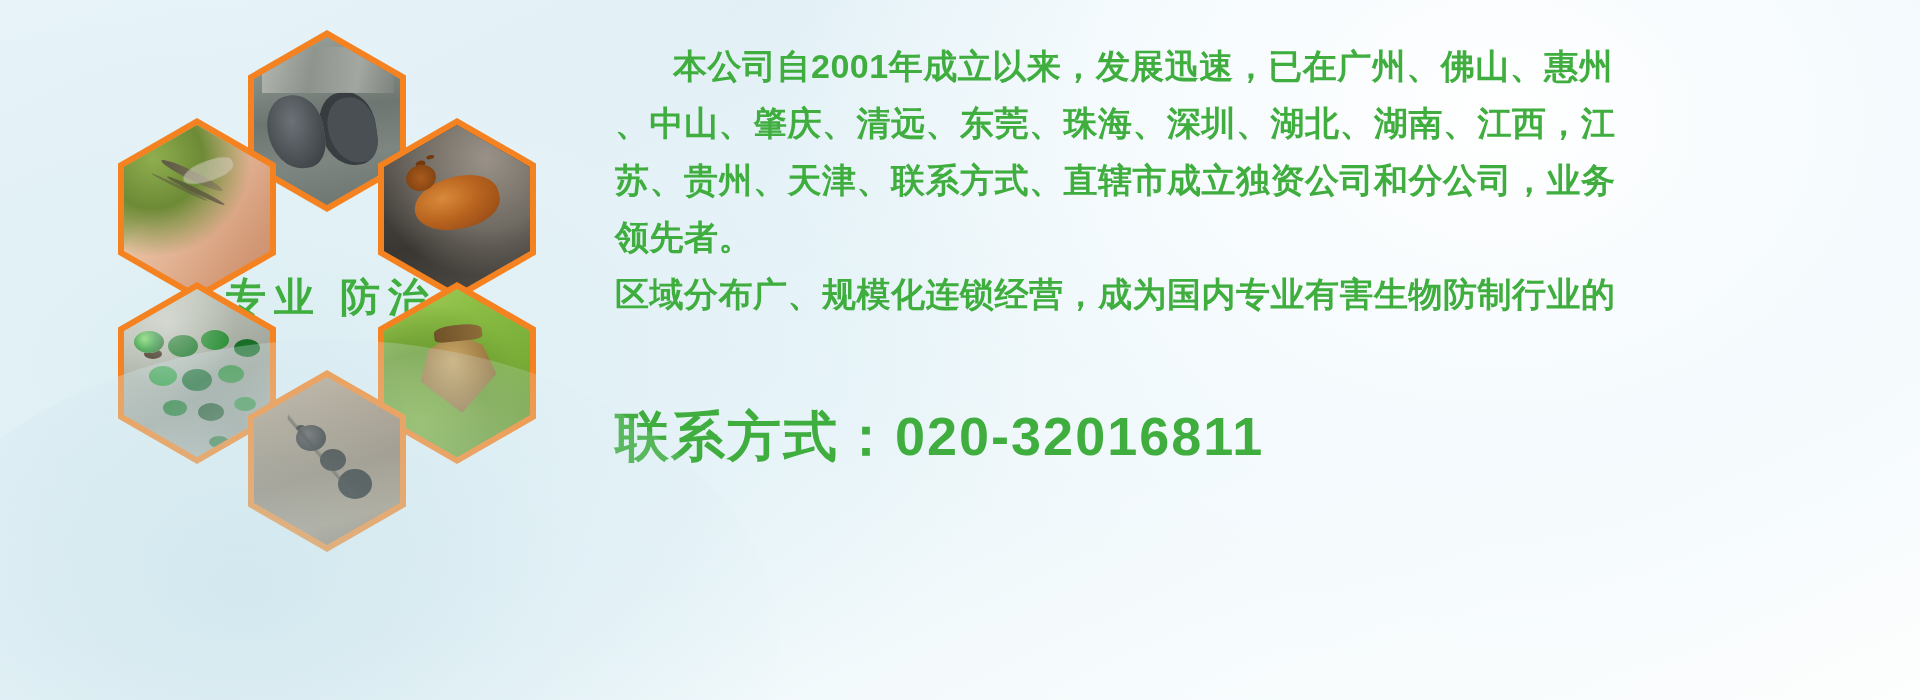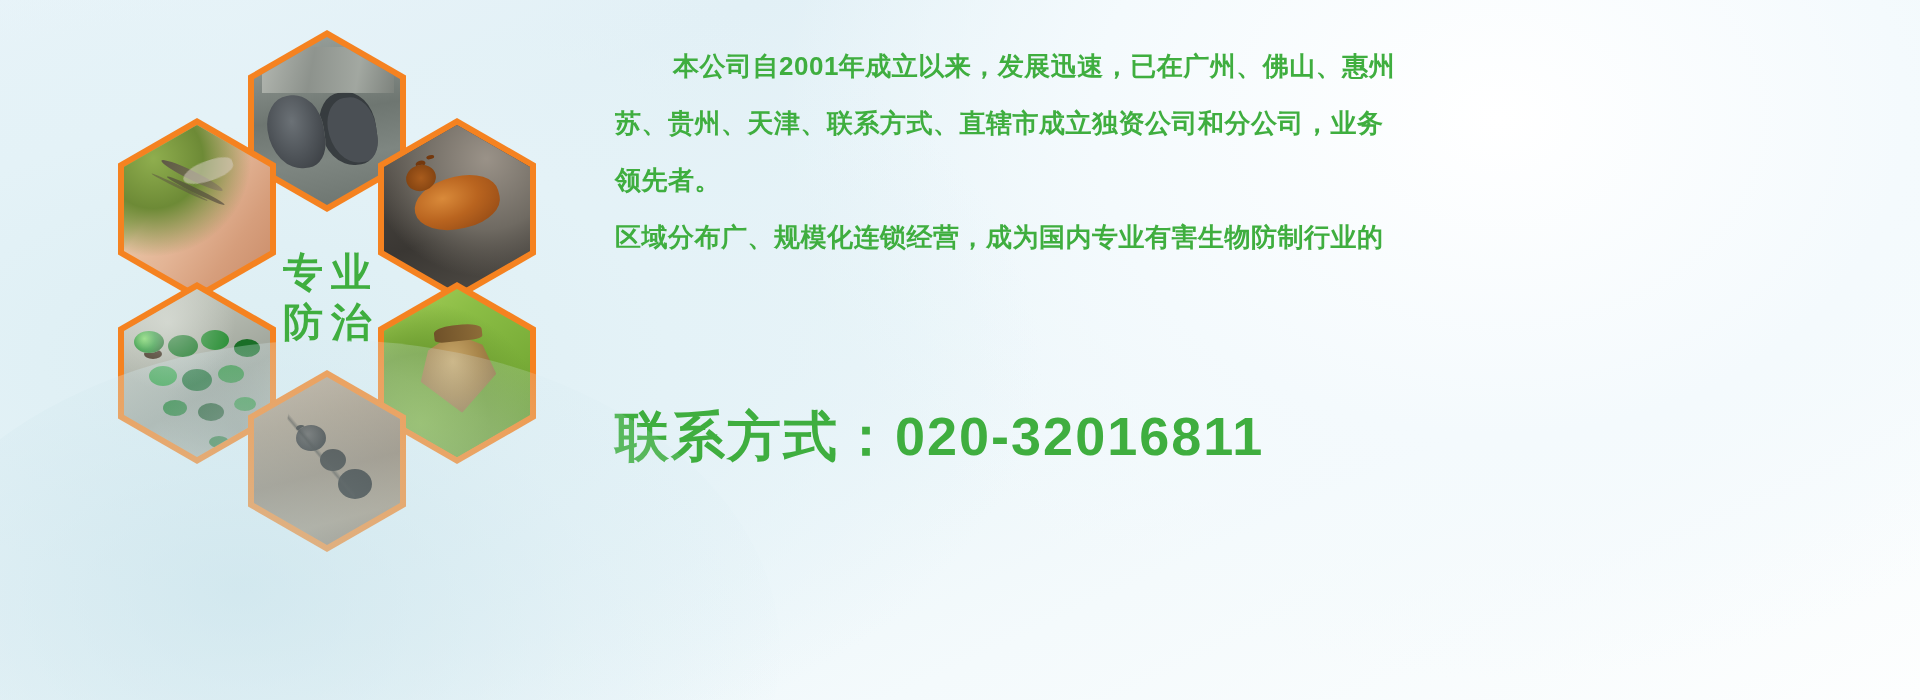--- a/index.html
+++ b/index.html
@@ -204,21 +204,20 @@
     background: linear-gradient(90deg, #6f5129, #8d6c38);
     border-radius: 40% 40% 20% 20%;
     transform: rotate(-6deg);
   }
 
   
   .hex-center {
     position: absolute;
     width: 158px; height: 182px;
     display: flex;
-    flex-direction: column;
     align-items: center;
     justify-content: center;
     gap: 10px;
   }
   .hex-center .ct-line {
     color: #3fae3f;
     font-size: 40px;
     font-weight: bold;
     letter-spacing: 8px;
     text-indent: 8px;
@@ -227,21 +226,21 @@
   }
 
   
   .copy-block {
     position: absolute;
     left: 615px; top: 38px;
     width: 1290px;
   }
   .copy-line {
     color: #3fae3f;
-    font-size: 26px;
+    font-size: 34px;
     font-weight: bold;
     line-height: 57px;
     letter-spacing: 0.5px;
     white-space: nowrap;
   }
   .copy-line.first { text-indent: 58px; }
 
   .contact-block {
     position: absolute;
     left: 615px; top: 400px;
@@ -301,20 +300,21 @@
 
     <div class="hex" style="left:168px; top:360px;">
       <div class="inner">
         <div class="photo ph-ant"></div>
       </div>
     </div>
   </div>
 
   <div class="copy-block">
     <div class="copy-line first">本公司自2001年成立以来，发展迅速，已在广州、佛山、惠州</div>
+    <div class="copy-line">、中山、肇庆、清远、东莞、珠海、深圳、湖北、湖南、江西，江</div>
     <div class="copy-line">苏、贵州、天津、联系方式、直辖市成立独资公司和分公司，业务</div>
     <div class="copy-line">领先者。</div>
     <div class="copy-line">区域分布广、规模化连锁经营，成为国内专业有害生物防制行业的</div>
   </div>
 
   <div class="contact-block">
     <div class="contact-line">联系方式：020-32016811</div>
   </div>
 
 </div>

